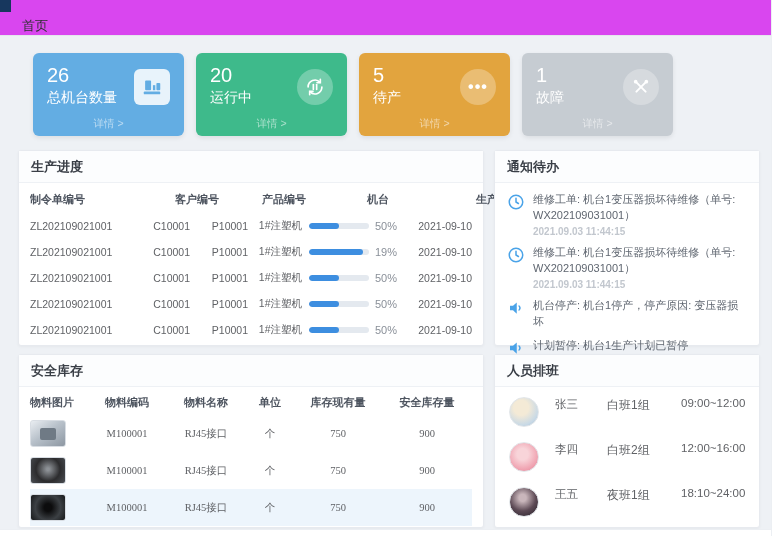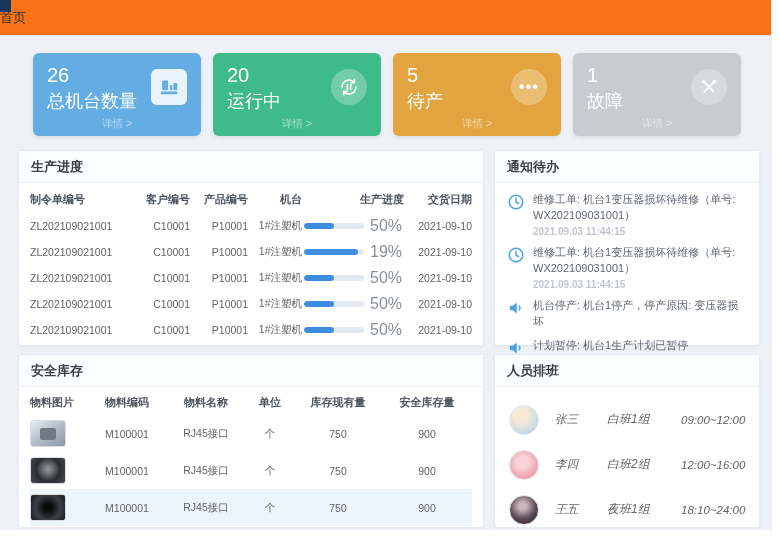--- a/index.html
+++ b/index.html
@@ -5,86 +5,86 @@
   * { margin:0; padding:0; box-sizing:border-box; }
   html,body { width:779px; height:536px; }
   body {
     position:relative; overflow:hidden;
     background:#eef1f5;
     font-family:"Liberation Sans","DejaVu Sans",sans-serif;
     color:#606266;
   }
   
   .corner { position:absolute; top:0; left:0; width:11px; height:12px; background:#17375e; z-index:5; }
-  .topbar { position:absolute; top:0; left:0; right:8px; height:36px; background:#f97316; border-bottom:1px solid #e3e7ec; display:flex; align-items:center; }
+  .topbar { position:absolute; top:0; left:0; right:8px; height:36px; background:#d946ef; border-bottom:1px solid #e3e7ec; display:flex; align-items:flex-end; padding-left:22px; }
   .topbar-title { font-size:13px; color:#303133; }
 
   
   .scroll-v { position:absolute; top:0; right:0; bottom:0; width:8px; background:#ffffff; border-left:1px solid #eceff3; }
   .scroll-h { position:absolute; left:0; right:8px; bottom:0; height:7px; background:#ffffff; border-top:1px solid #eceff3; }
 
   
-  .cards { position:absolute; top:53px; left:33px; width:708px; height:83px; display:flex; gap:12px; }
+  .cards { position:absolute; top:53px; left:33px; width:640px; height:83px; display:flex; gap:12px; }
   .card { flex:1; border-radius:6px; position:relative; color:#fff; padding:11px 14px 0; box-shadow:0 2px 5px rgba(0,0,0,0.08); }
   .card.c-blue { background:#63ade3; }
   .card.c-green { background:#3eba8b; }
   .card.c-orange { background:#e2a43e; }
   .card.c-gray { background:#c6ccd2; }
   .card-value { font-size:20px; font-weight:500; line-height:1.1; }
-  .card-label { font-size:18px; margin-top:3px; }
+  .card-label { font-size:14px; margin-top:3px; }
   .card-icon { position:absolute; right:14px; top:16px; width:36px; height:36px; border-radius:50%;
     background:rgba(255,255,255,0.28); display:flex; align-items:center; justify-content:center; }
   .card-icon.sq { border-radius:6px; background:rgba(255,255,255,0.85); }
   .card-detail { position:absolute; left:0; right:0; bottom:5px; text-align:center; font-size:10.5px; color:rgba(255,255,255,0.55); cursor:pointer; }
   .dots { font-size:16px; font-weight:700; letter-spacing:1px; color:#fff; line-height:1; }
 
   
   .panel { position:absolute; background:#fff; border:1px solid #e7eaef; border-radius:3px; box-shadow:0 1px 3px rgba(0,0,0,0.04); }
   .panel-header { height:32px; line-height:31px; padding:0 12px; font-size:13px; font-weight:700; color:#3a3f47; border-bottom:1px solid #eef1f5; background:#fcfdfe; }
   .p-production { top:150px; left:18px; width:466px; height:196px; }
   .p-notices    { top:150px; left:494px; width:266px; height:196px; }
   .p-inventory  { top:354px; left:18px; width:466px; height:174px; }
   .p-schedule   { top:354px; left:494px; width:266px; height:174px; }
 
   
   .ptable { padding:2px 11px 0; }
   .trow { display:grid; grid-template-columns:104px 56px 58px 54px 102px 1fr; align-items:center; height:26px; font-size:10.5px; color:#606266; }
-  .trow.head { height:28px; font-size:11px; font-weight:700; color:#4e5560; }
+  .trow.head { height:28px; font-size:11px; font-weight:700; color:#4e5560;gap:29px; }
   .trow > * { text-align:right; white-space:nowrap; overflow:hidden; }
   .trow > :first-child { text-align:left; }
   .pcell { display:flex; align-items:center; justify-content:center; gap:6px; }
   .pbar { width:60px; height:6px; background:#e4e9ef; border-radius:3px; overflow:hidden; display:inline-block; }
   .pfill { display:block; height:100%; background:#3d8ee0; border-radius:3px; }
-  .ppct { font-size:16px; color:#8a9099; }
+  .ppct { font-size:11px; color:#8a9099; }
 
   
   .nlist { padding:9px 12px 0; }
   .notice { display:flex; gap:8px; margin-bottom:8px; cursor:pointer; }
   .nicon { flex:0 0 18px; height:18px; margin-top:1px; }
   .nbody { flex:1; min-width:0; }
   .ntext { font-size:11px; line-height:1.45; color:#5f6670; }
   .ntime { font-size:10px; color:#c2c7ce; margin-top:2px;font-weight:bold; }
   .ntime:empty { display:none; }
 
   
-  .itable { padding:2px 11px 0; }
+  .itable { padding:2px 11px 0;font-family:Liberation Serif, serif; }
   .irow { display:grid; grid-template-columns:58px 78px 80px 48px 88px 1fr; align-items:center; height:37px; font-size:10.5px; color:#606266; }
   .irow.head { height:26px; font-size:11px; font-weight:700; color:#4e5560; }
   .irow > * { text-align:center; white-space:nowrap; }
   .irow > :first-child { text-align:left; }
   .irow.hl { background:#edf5fc; }
   .mimg { width:36px; height:27px; border-radius:3px; display:inline-block; vertical-align:middle; border:1px solid #d8dde3; }
   .mimg.img-rj45 { background:linear-gradient(145deg,#e9edf1 0%,#b9c2cb 45%,#8d97a2 100%); position:relative; }
   .mimg.img-rj45::after { content:""; position:absolute; left:9px; top:7px; width:16px; height:12px; background:#6f7a85; border-radius:2px; }
   .mimg.img-round { background:radial-gradient(circle at 50% 45%, #9a9floor 0%, #777 8%, #2c2c2e 55%, #4b4f54 100%); background:radial-gradient(circle at 50% 45%, #8d9196 6%, #2c2c2e 55%, #4b4f54 100%); }
   .mimg.img-speaker { background:radial-gradient(circle at 50% 50%, #0c0c0d 18%, #3c4044 60%, #16181a 100%); }
 
   
   .slist { padding:10px 14px 0; }
-  .srow { display:flex; align-items:center; height:45px;font-style:italic; }
+  .srow { display:flex; height:45px; }
   .avatar { width:30px; height:30px; border-radius:50%; flex:0 0 30px; border:1px solid #e2e6ea; }
   .av-1 { background:radial-gradient(circle at 40% 35%, #f4ead6 30%, #c8d9e6 70%, #9fb8cc 100%); }
   .av-2 { background:radial-gradient(circle at 45% 40%, #f8d4d9 25%, #ef9fae 70%, #d97f92 100%); }
   .av-3 { background:radial-gradient(circle at 45% 35%, #c9b6bb 15%, #5d4a55 55%, #241f27 100%); }
   .sname { font-size:11.5px; margin-left:16px; flex:0 0 52px; }
   .sshift { font-size:12px; flex:0 0 74px; }
   .stime { font-size:11.5px; margin-left:auto; color:#606266; }
 </style>
 </head>
 <body>

